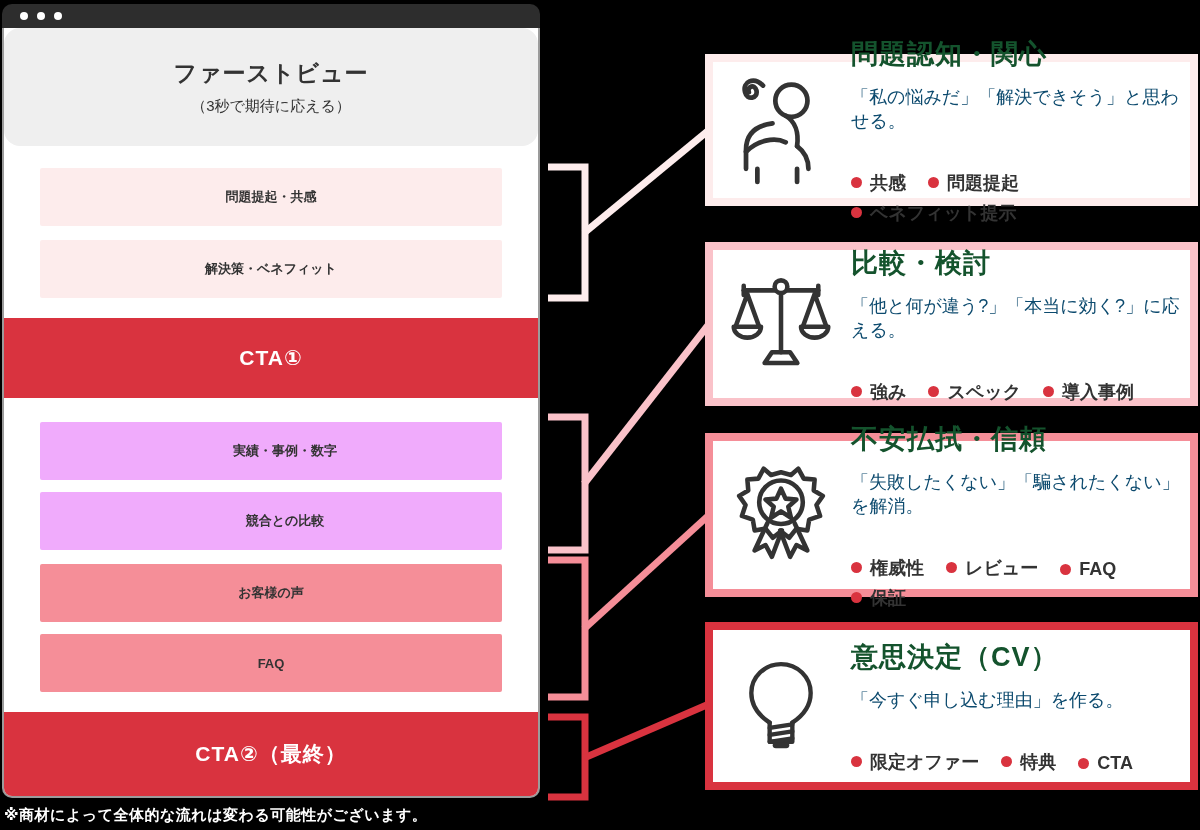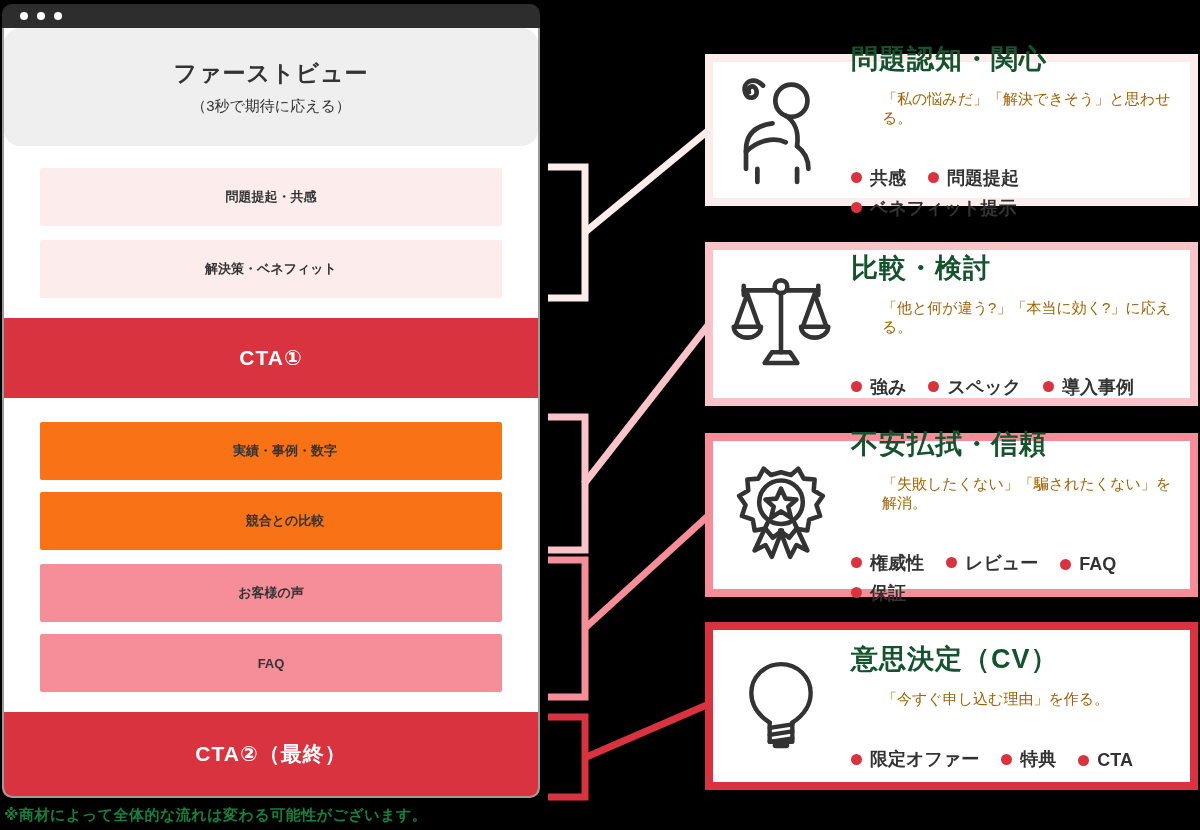--- a/index.html
+++ b/index.html
@@ -10,37 +10,37 @@
   .browser{position:absolute;left:2px;top:4px;width:538px;height:794px;}
   .titlebar{height:24px;background:#2d2d2d;border-radius:10px 10px 0 0;display:flex;align-items:center;padding-left:18px;gap:9px;}
   .dot{width:8px;height:8px;border-radius:50%;background:#fff;}
   .bwindow{height:770px;background:#fff;border:2px solid #9b9b9b;border-top:none;border-radius:0 0 10px 10px;box-sizing:border-box;display:flex;flex-direction:column;overflow:hidden;}
   .bheader{height:118px;background:#efefef;display:flex;flex-direction:column;align-items:center;justify-content:center;gap:8px;flex:none;border-radius:16px;}
   .bheader .t{font-size:23px;font-weight:bold;letter-spacing:1px;}
   .bheader .s{font-size:15px;}
   .bcontent{flex:1;display:flex;flex-direction:column;}
   .lpbox{margin:0 36px;height:58px;flex:none;display:flex;align-items:center;justify-content:center;font-size:13px;font-weight:bold;color:#333;border-radius:2px;}
   .lpbox.light{background:#fdecec;}
-  .lpbox.mid{background:#f97316;padding-left:28px;}
+  .lpbox.mid{background:#f0abfc;padding-left:28px;}
   .lpbox.deep{background:#f58e98;}
   .ctabar{flex:none;height:80px;background:#d9333f;color:#fff;display:flex;align-items:center;justify-content:center;font-size:21px;font-weight:bold;letter-spacing:1px;}
   .mt22{margin-top:22px;}.mt14{margin-top:14px;}.mt20{margin-top:20px;}.mt24{margin-top:24px;}.mt12{margin-top:12px;}
   .ctafinal{margin-top:auto;height:84px;}
 
-  .footnote{position:absolute;left:4px;top:806px;font-size:15px;font-weight:bold;color:#15803d;letter-spacing:.5px;}
+  .footnote{position:absolute;left:4px;top:806px;font-size:15px;font-weight:bold;color:#ffffff;letter-spacing:.5px;}
 
   
   .connectors{position:absolute;left:0;top:0;pointer-events:none;}
 
   
   .card{position:absolute;left:705px;width:493px;background:#fff;box-sizing:border-box;display:flex;align-items:center;padding:10px 10px 10px 16px;gap:18px;}
   .card .iconbox{flex:none;width:104px;display:flex;align-items:center;justify-content:center;}
   .card .txt{display:flex;flex-direction:column;gap:13px;}
   .card .ctitle{color:#14532d;font-size:27px;font-weight:bold;letter-spacing:1px;}
-  .card .cdesc{font-size:15px;color:#a16207;margin-left:31px;}
+  .card .cdesc{font-size:18px;color:#0c4a6e;}
   .bullets{display:flex;flex-wrap:wrap;align-items:flex-end;column-gap:22px;row-gap:6px;margin-top:25px;}
   .bullet{display:flex;align-items:center;gap:8px;font-size:18px;font-weight:bold;color:#333;}
   .bdot{width:11px;height:11px;border-radius:50%;background:#d9333f;flex:none;}
   .icon{stroke:#333;fill:none;stroke-width:5;stroke-linecap:round;stroke-linejoin:round;}
 </style>
 </head>
 <body>
 
 <div class="stage">
 

